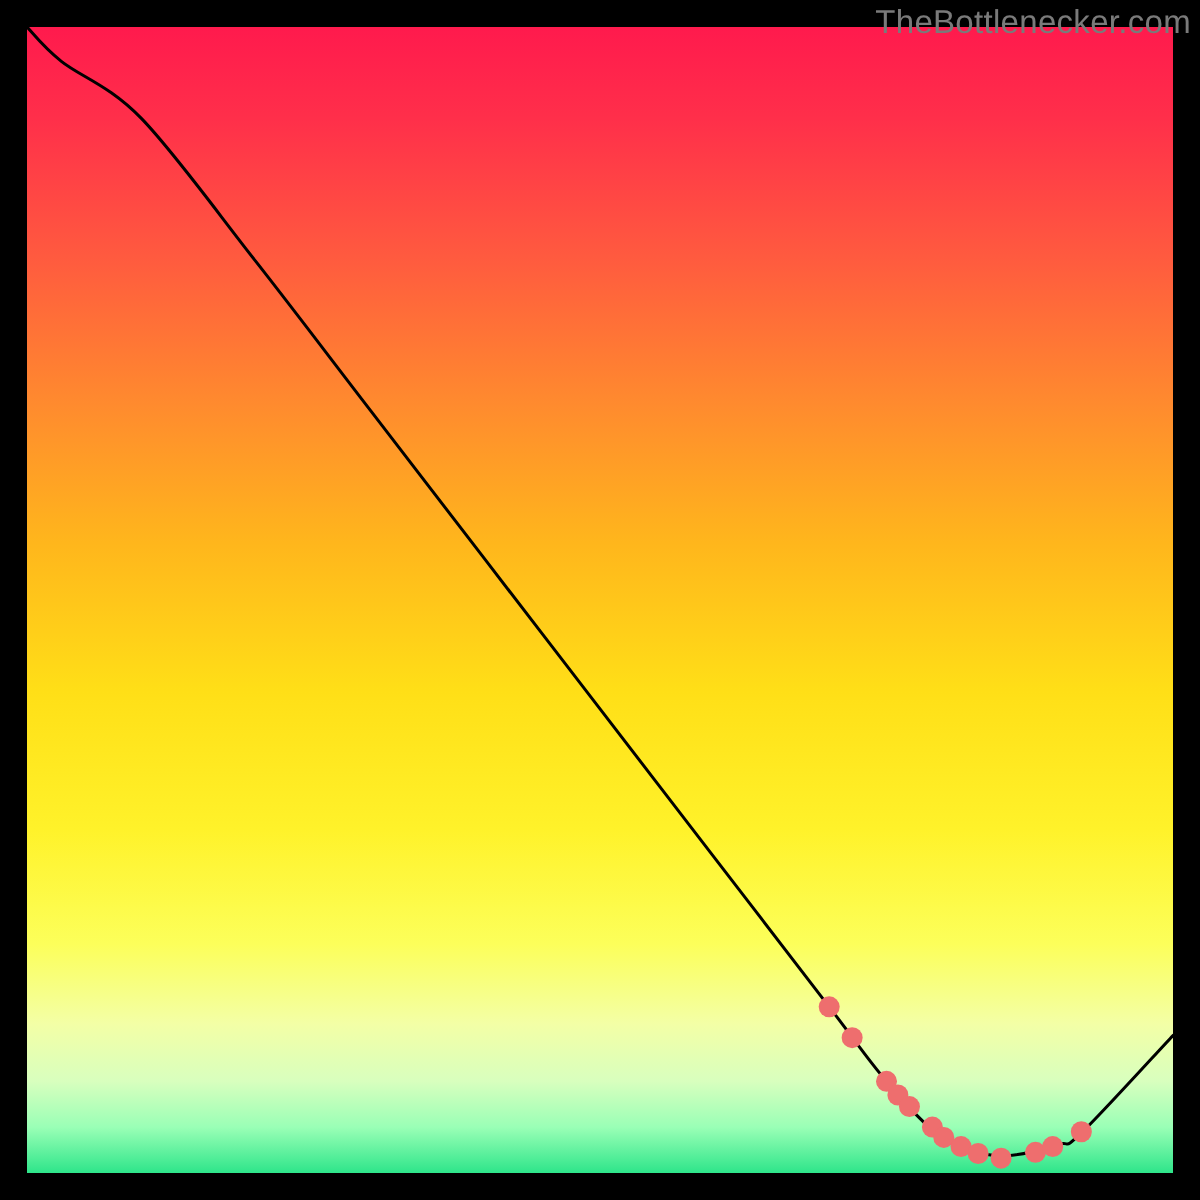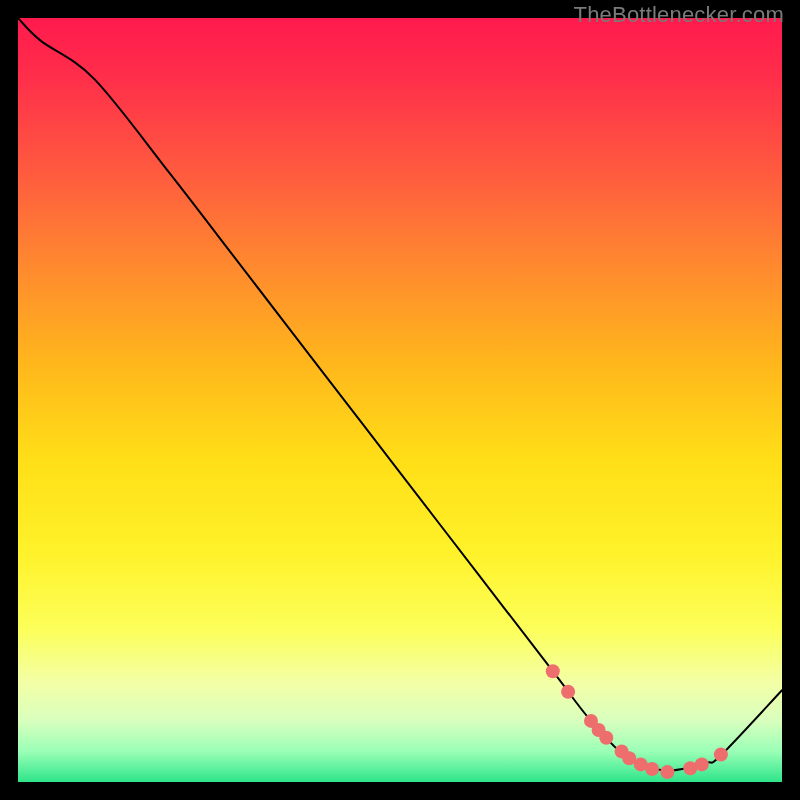--- a/index.html
+++ b/index.html
@@ -36,21 +36,21 @@
       #f3ffa6 87%,
       #d8ffbe 92%,
       #9affb6 96%,
       #2ee58a 100%
     );
     overflow: hidden;
   }
   .watermark {
     position: absolute;
     top: 2px;
-    right: 16px;
+    right: 6px;
     color: #7a7a7a;
     font-size: 22px;
     font-weight: 500;
     letter-spacing: 0.2px;
     font-family: Arial, Helvetica, sans-serif;
     user-select: none;
   }
   svg.curve {
     position: absolute;
     left: 0;

